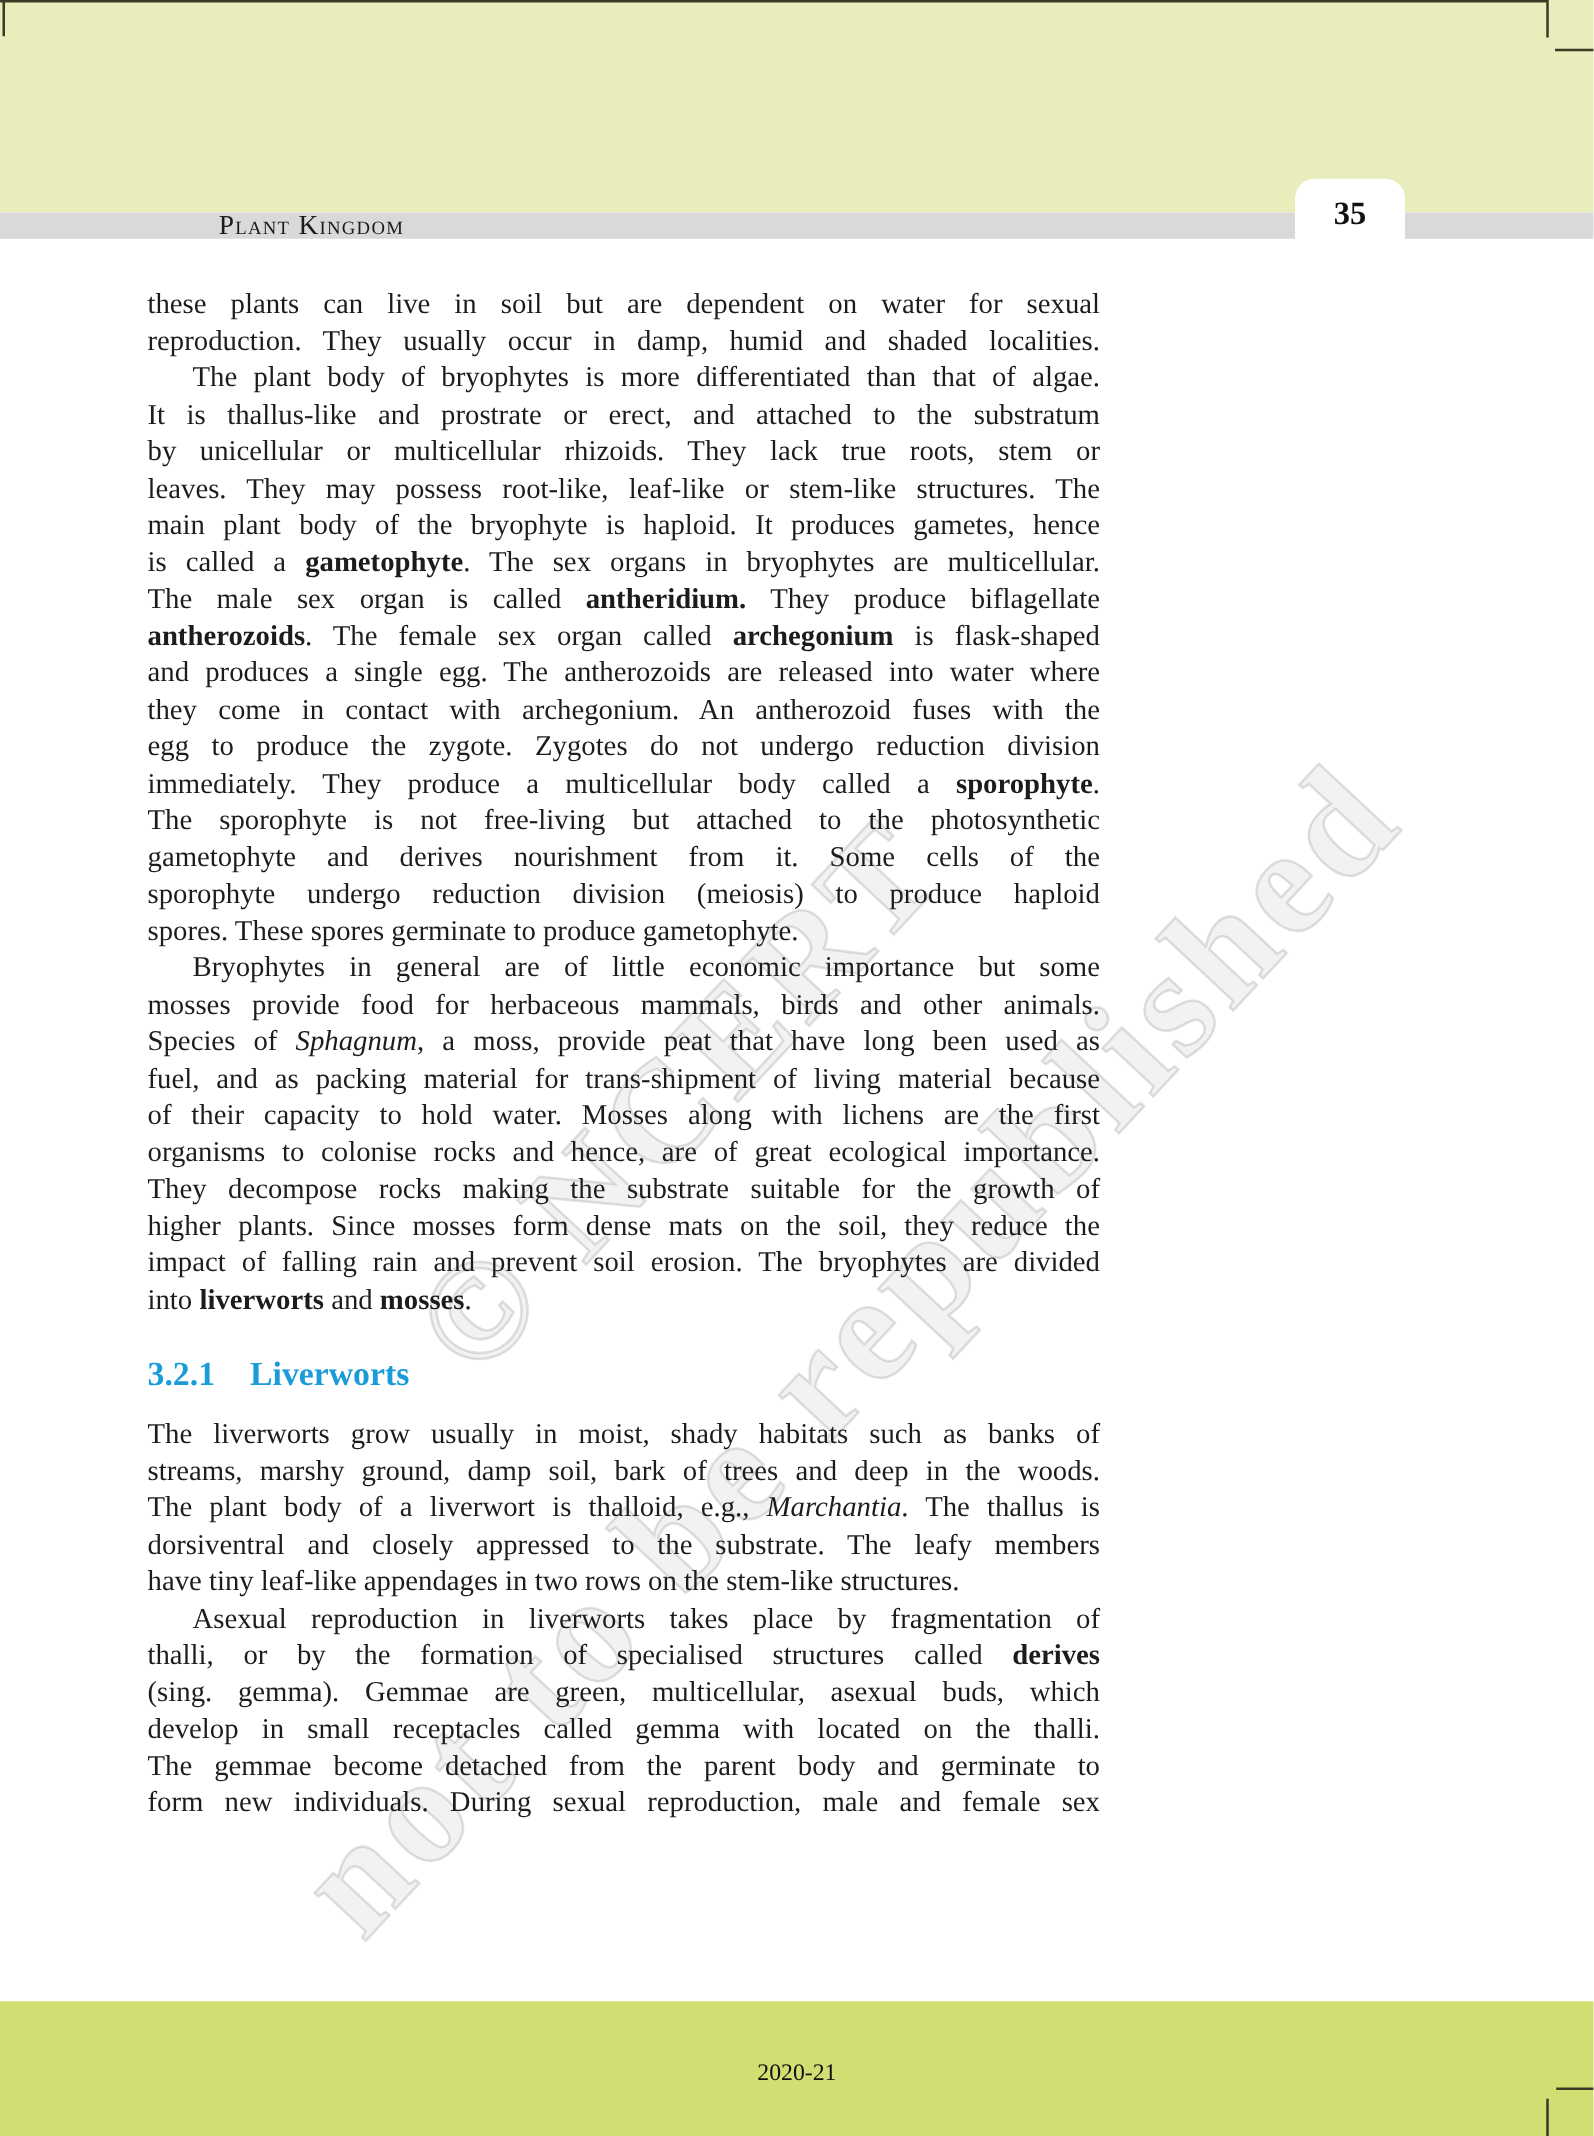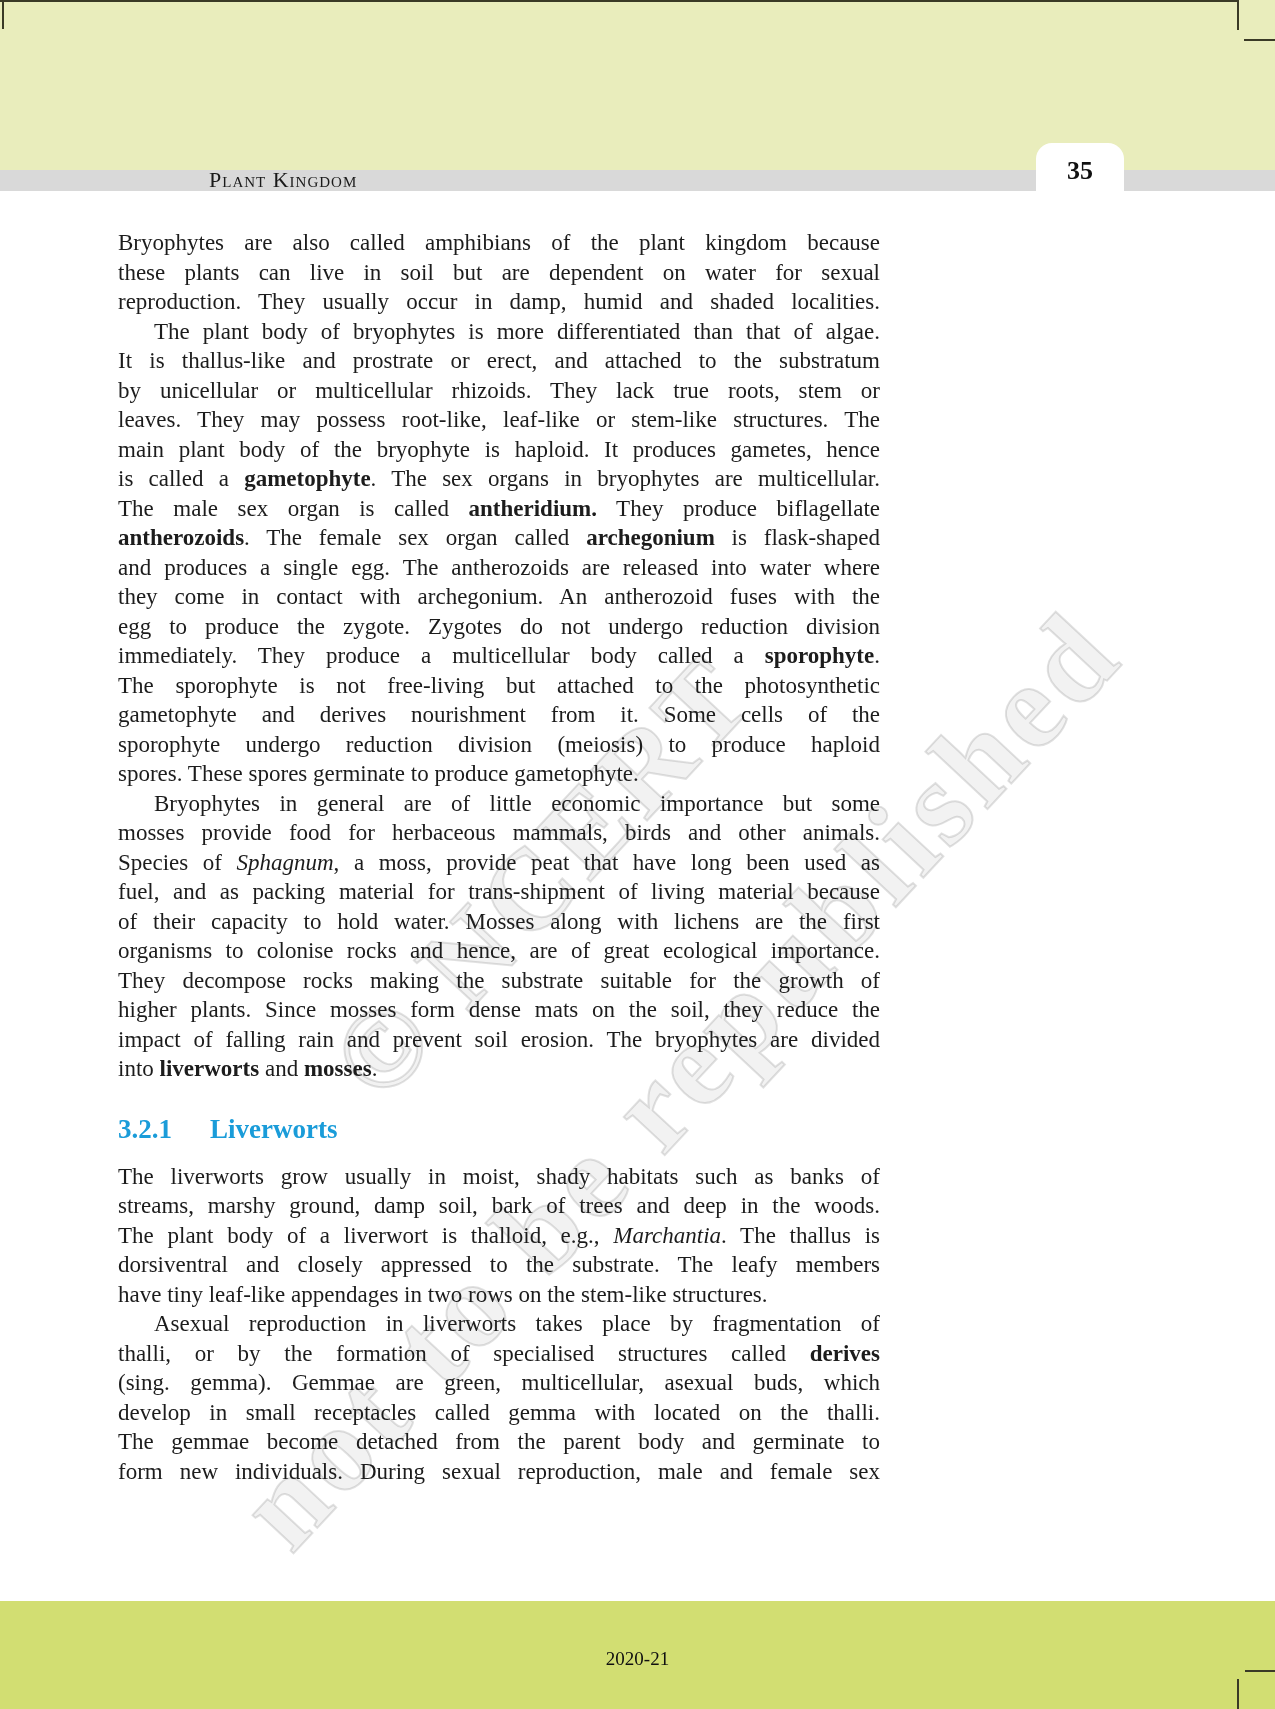--- a/index.html
+++ b/index.html
@@ -3,21 +3,21 @@
 <meta charset="utf-8">
 <style>
   html,body{margin:0;padding:0;background:#ffffff;}
   .page{position:relative;width:1275px;height:1709px;background:#ffffff;overflow:hidden;
         font-family:"Liberation Serif",serif;}
 
   
   .band-top{position:absolute;left:0;top:0;width:1275px;height:170px;background:#e9edbc;}
   .header-strip{position:absolute;left:0;top:170px;width:1275px;height:21px;background:#d9d9d9;}
   .header-title{position:absolute;left:175px;top:168px;height:23px;line-height:24px;
-        font-variant:small-caps;font-size:22px;letter-spacing:1px;color:#1a1a1a;margin-left:34px;}
+        font-variant:small-caps;font-size:22px;letter-spacing:1px;color:#1a1a1a;}
   .page-tab{position:absolute;left:1036px;top:143px;width:88px;height:62px;background:#ffffff;
         border-radius:16px 16px 0 0;text-align:center;}
   .page-tab .num35{display:inline-block;margin-top:13px;font-size:26px;font-weight:bold;color:#111;}
 
   
   .rule-top{position:absolute;left:0;top:0;width:1238px;height:2px;background:#3a3a26;}
   .mark-tl{position:absolute;left:2px;top:0;width:2px;height:29px;background:#3a3a26;}
   .mark-tr-v{position:absolute;left:1237px;top:0;width:2px;height:30px;background:#3a3a26;}
   .mark-tr-h{position:absolute;left:1244px;top:39px;width:31px;height:2px;background:#3a3a26;}
   .mark-br-h{position:absolute;left:1245px;top:1670px;width:30px;height:2px;background:#3a3a26;z-index:4;}
@@ -32,21 +32,21 @@
   
   .content{position:absolute;left:118px;top:228px;width:762px;z-index:2;color:#1c1c1c;
         font-size:23px;line-height:29.5px;}
   .para{margin:0;}
   .line{text-align:justify;text-align-last:justify;}
   .line.lastline{text-align-last:left;}
   .indent .firstline{padding-left:36px;}
   .b{font-weight:bold;font-family:Liberation Serif, serif;}
   .i{font-style:italic;}
   .section-heading{margin:28px 0 16px 0;font-size:27px;font-weight:bold;color:#1a9cd9;line-height:34px;}
-  .section-heading .num{margin-right:38px;}
+  .section-heading .num{margin-right:28px;}
 
   
   .band-bottom{position:absolute;left:0;top:1601px;width:1275px;height:136px;background:#d2de72;z-index:3;}
   .footer-year{position:absolute;left:0;top:47px;width:100%;text-align:center;font-size:19px;color:#101010;}
 </style>
 </head>
 <body>
 
 <div class="page">
 
@@ -60,21 +60,20 @@
   <div class="header-title">Plant Kingdom</div>
   <div class="page-tab">
     <span class="num35">35</span>
   </div>
 
   <div class="wm wm1">© NCERT</div>
   <div class="wm wm2">not to be republished</div>
 
   <div class="content">
       <div class="para">
-        <div class="line"><span>Bryophytes are also called amphibians of the plant kingdom because</span></div>
         <div class="line"><span>these plants can live in soil but are dependent on water for sexual</span></div>
         <div class="line"><span>reproduction. They usually occur in damp, humid and shaded localities.</span></div>
       </div>
       <div class="para indent">
         <div class="line firstline"><span>The plant body of bryophytes is more differentiated than that of algae.</span></div>
         <div class="line"><span>It is thallus-like and prostrate or erect, and attached to the substratum</span></div>
         <div class="line"><span>by unicellular or multicellular rhizoids. They lack true roots, stem or</span></div>
         <div class="line"><span>leaves. They may possess root-like, leaf-like or stem-like structures. The</span></div>
         <div class="line"><span>main plant body of the bryophyte is haploid. It produces gametes, hence</span></div>
         <div class="line"><span>is called a </span><span class="b">gametophyte</span><span>. The sex organs in bryophytes are multicellular.</span></div>

